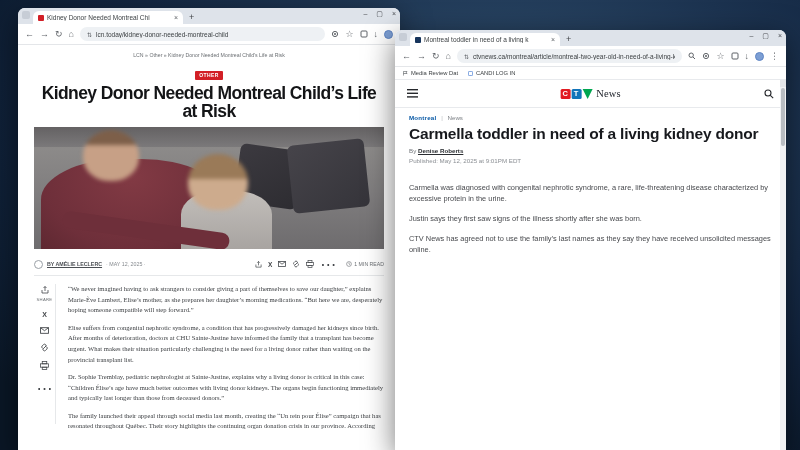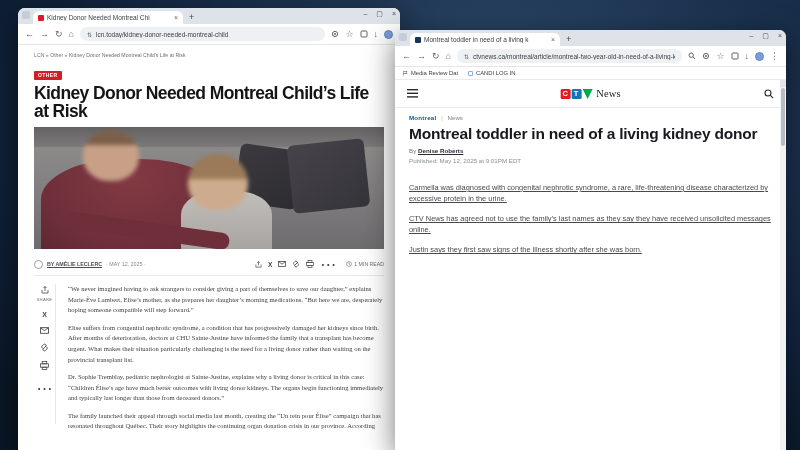--- a/index.html
+++ b/index.html
@@ -34,21 +34,21 @@
   svg { display:block; }
 
   
   #win-left { left:18px; top:8px; width:382px; height:442px; }
   .lcn-body { background:#fff; height:100%; position:relative; }
   .lcn-nav { height:22px; display:flex; align-items:center; padding:0 14px; border-bottom:1px solid #eceef0; background:#fdfdfd; }
   .lcn-logo { color:#d21f26; font-weight:bold; font-style:italic; font-size:12px; letter-spacing:-.5px; margin-right:14px; }
   .lcn-links { display:flex; gap:11px; flex:1; }
   .lcn-links span { font-size:5.8px; font-weight:bold; color:#35383b; letter-spacing:.4px; }
   .lcn-lang { font-size:5.8px; font-weight:bold; color:#35383b; margin-right:8px; }
-  .lcn-article { padding:7px 16px 0 16px; }
+  .lcn-article { padding:7px 16px 0 16px;text-align:center; }
   .lcn-crumb { font-size:5.2px; color:#6b6f73; margin-bottom:5px; }
   .lcn-badge { display:inline-block; background:#d21f26; color:#fff; font-size:5px; font-weight:bold; padding:1.5px 4px; border-radius:1px; letter-spacing:.4px; margin-bottom:4px; }
   .lcn-h1 { font-size:17.5px; line-height:1.08; font-weight:bold; color:#141517; letter-spacing:-.6px; margin-bottom:6px; }
   .scene { position:relative; overflow:hidden; }
   #lcn-hero { width:100%; height:122px; }
   .lcn-meta { display:flex; align-items:center; height:22px; margin-top:4px; }
   .meta-ava { width:9px; height:9px; border:1px solid #9aa0a6; border-radius:50%; margin-right:4px; }
   .lcn-by { font-size:5.3px; color:#4b4f54; font-weight:bold; text-decoration:underline; }
   .lcn-date { font-size:5.3px; color:#85898e; margin-left:4px; }
   .meta-icons { margin-left:auto; display:flex; align-items:center; gap:6px; }
@@ -80,21 +80,21 @@
   .ctv-crumb { font-size:6.2px; margin-bottom:4px; }
   .ctv-crumb .sec { color:#0758a5; font-weight:bold; letter-spacing:.2px; }
   .ctv-crumb .div { color:#b7bbbf; margin:0 3px; }
   .ctv-crumb .sub { color:#7b7f84; }
   .ctv-h1 { font-size:15.5px; font-weight:bold; color:#17191d; letter-spacing:-.2px; margin-bottom:4px; }
   .ctv-by { font-size:6.2px; color:#6f7377; margin-bottom:3px; }
   .ctv-by .auth { color:#2a2d31; font-weight:bold; text-decoration:underline; }
   .ctv-pub { font-size:6.2px; color:#8a8e93; margin-bottom:8px; }
   #ctv-hero { width:391px; height:170px; margin-left:-14px; }
   .ctv-caption { position:absolute; top:5px; left:8px; right:8px; font-size:8.2px; font-weight:bold; color:#fff; text-shadow:0 1px 2px rgba(0,0,0,.9), 0 0 3px rgba(0,0,0,.7); z-index:3; }
-  .ctv-text { font-size:7.4px; line-height:1.5; color:#47494d; padding-top:10px;text-decoration:underline; }
+  .ctv-text { font-size:7.4px; line-height:1.5; color:#47494d; padding-top:10px; }
   .ctv-text p { margin-bottom:9px; }
 
   
   .scene { background:linear-gradient(180deg,#84817f 0%, #8c8a89 18%, #7f7d7e 55%, #6e6c6e 100%); }
   .sc-wall { position:absolute; top:0; left:0; right:0; height:16%; background:linear-gradient(180deg,#5c5a5c,#777577); opacity:.8; }
   .sc-pillow { position:absolute; background:linear-gradient(145deg,#46444a,#35343a); border-radius:6px; }
   .sc-pillow.p1 { right:3%; top:14%; width:20%; height:52%; transform:rotate(-6deg); }
   .sc-pillow.p2 { right:19%; top:20%; width:16%; height:44%; transform:rotate(8deg); background:linear-gradient(145deg,#3c3a40,#2d2c31); }
   .sc-pillow.pat { right:1%; top:30%; width:14%; height:48%; background:repeating-linear-gradient(35deg,#5d4a33 0 4px,#6d5940 4px 8px); }
   .sc-man { position:absolute; bottom:0; width:52%; height:74%; background:radial-gradient(ellipse at 50% 20%, #823a44, #6e2f3a 70%, #5e2831); border-radius:45% 45% 0 0; }
@@ -330,32 +330,32 @@
             <line x1="6.3" y1="6.3" x2="9.2" y2="9.2" stroke="#26282c" stroke-width="1.1"></line>
           </svg>
         </span>
     </div>
     <div class="ctv-article">
       <div class="ctv-crumb">
         <span class="sec">Montreal</span>
         <span class="div">|</span>
         <span class="sub">News</span>
       </div>
-      <div class="ctv-h1">Montreal toddler in need of a living kidney donor</div>
+      <div class="ctv-h1">Carmella toddler in need of a living kidney donor</div>
       <div class="ctv-by">
         <span>By</span>
         <span class="auth">Denise Roberts</span>
       </div>
       <div class="ctv-pub">Published: May 12, 2025 at 9:01PM EDT</div>
 
 
       <div class="ctv-text">
         <p>Carmella was diagnosed with congenital nephrotic syndrome, a rare, life-threatening disease characterized by excessive protein in the urine.</p>
+        <p>Justin says they first saw signs of the illness shortly after she was born.</p>
         <p>CTV News has agreed not to use the family’s last names as they say they have received unsolicited messages online.</p>
-        <p>Justin says they first saw signs of the illness shortly after she was born.</p>
 
       </div>
     </div>
     <div class="ctv-scrollbar">
       <div class="ctv-sb-btn"></div>
       <div class="ctv-thumb"></div>
     </div>
   </div>
 </div>
 

